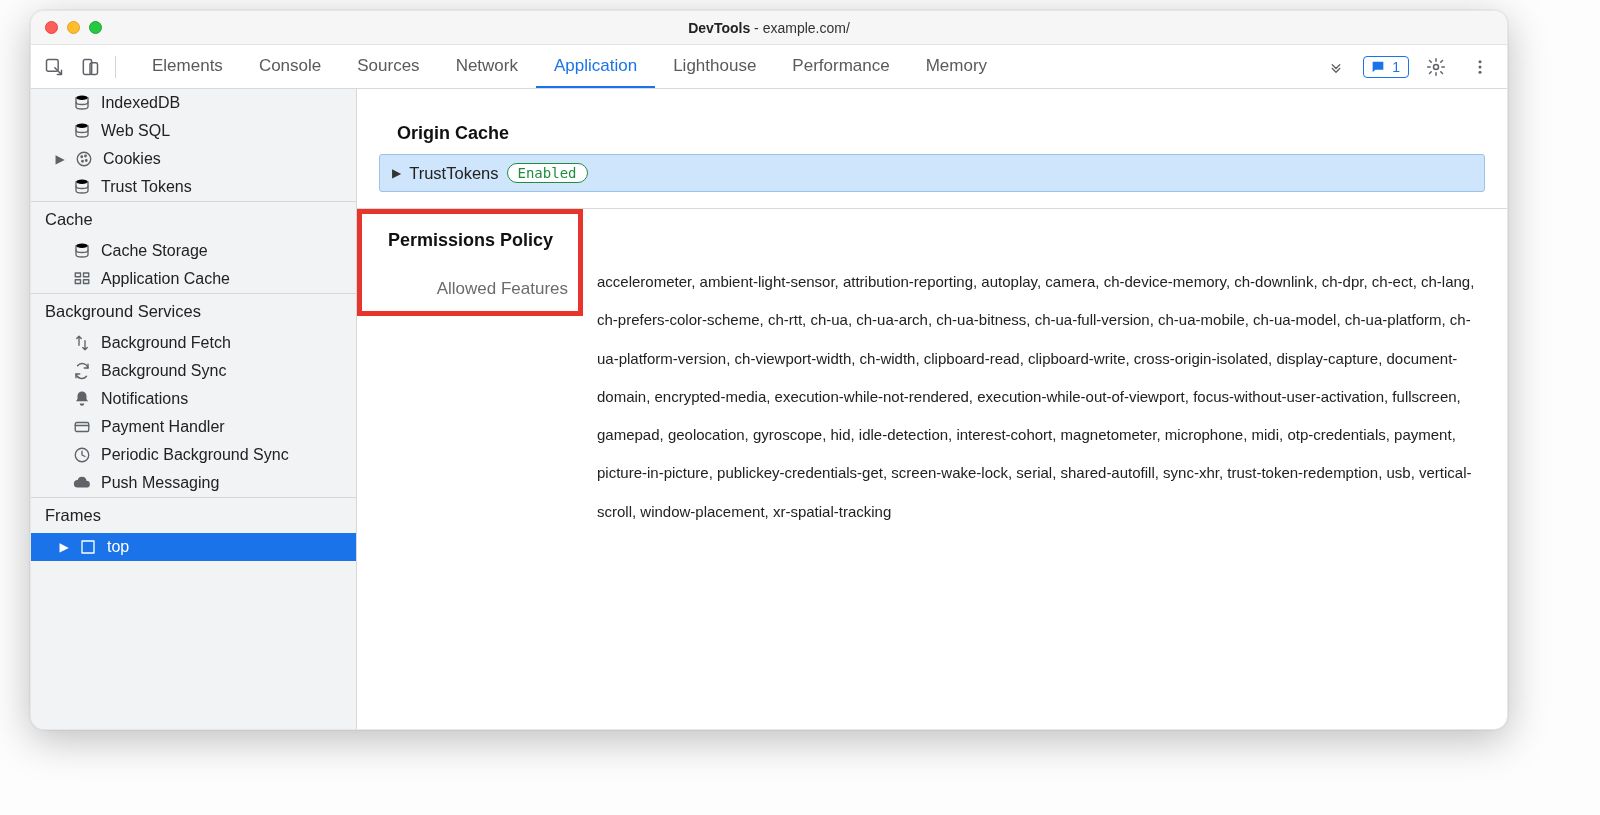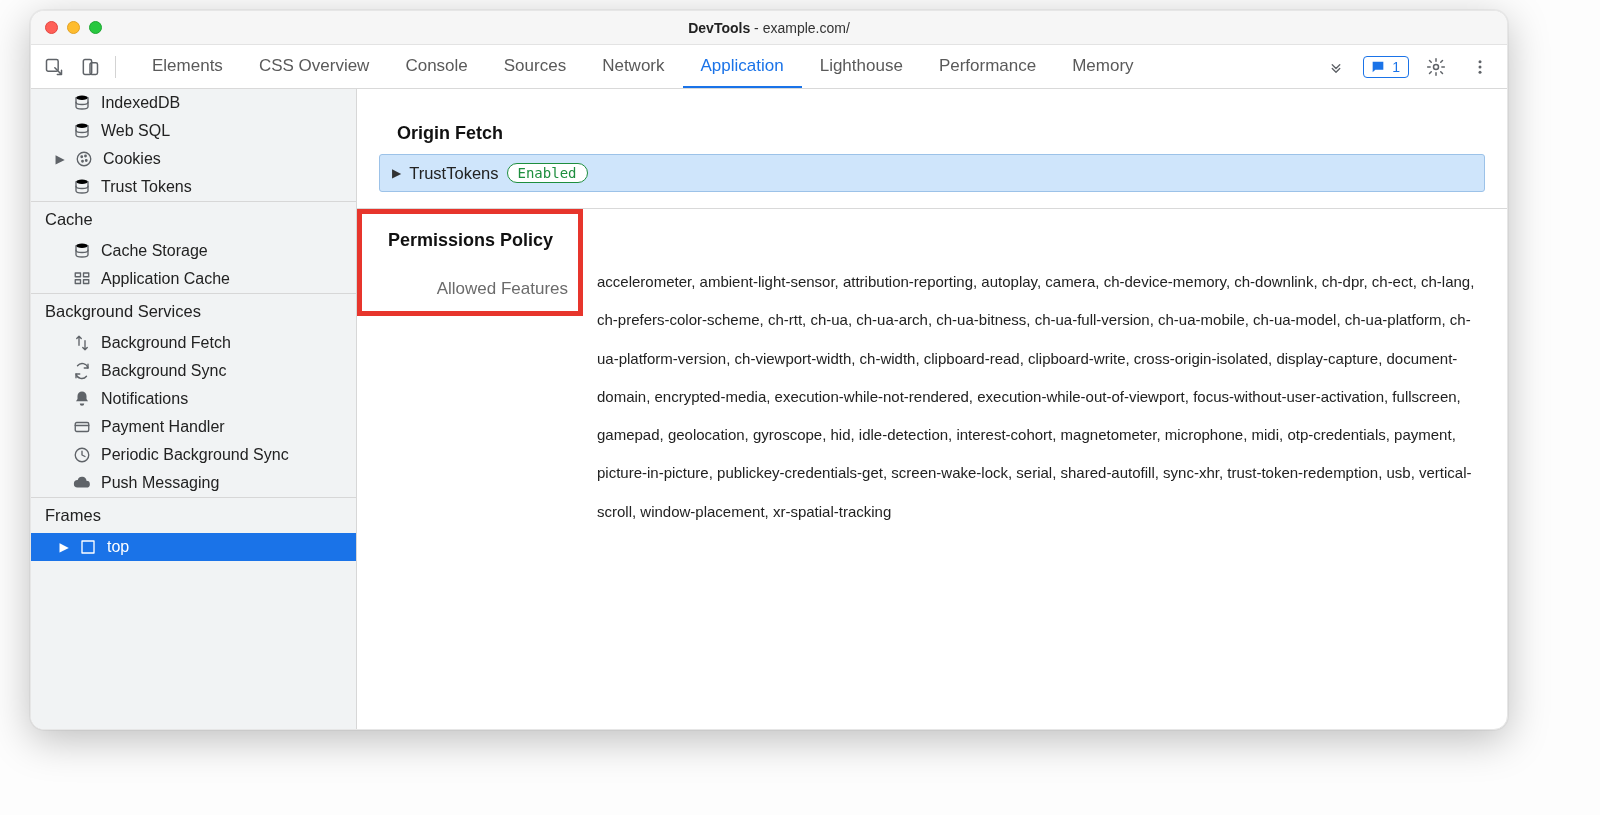--- a/index.html
+++ b/index.html
@@ -140,23 +140,20 @@
             </svg>
         </div>
         <div class="vdiv"></div>
       </div>
 
       <div class="tabs">
         <div class="tab">
             <span>Elements</span>
           </div>
         <div class="tab">
-            <span>CSS Overview</span>
-          </div>
-        <div class="tab">
             <span>Console</span>
           </div>
         <div class="tab">
             <span>Sources</span>
           </div>
         <div class="tab">
             <span>Network</span>
           </div>
         <div class="tab active">
             <span>Application</span>
@@ -314,21 +311,21 @@
           <span class="tri">▶</span>
           <span class="ic"><svg class="stroke" width="18" height="18" viewBox="0 0 24 24">
                 <rect x="4" y="4" width="16" height="16"></rect>
               </svg></span>
           <span>top</span>
         </div>
       </div>
 
       <div class="main">
         <div class="sec-top-gap"></div>
-        <div class="sec-title">Origin Fetch</div>
+        <div class="sec-title">Origin Cache</div>
         <div class="origin-row">
           <span class="tri">▶</span>
           <span class="name">TrustTokens</span>
           <span class="badge">Enabled</span>
         </div>
         <div class="hr"></div>
 
         <div class="perm-row">
           <div class="red-box">
             <div class="pp-title">Permissions Policy</div>

